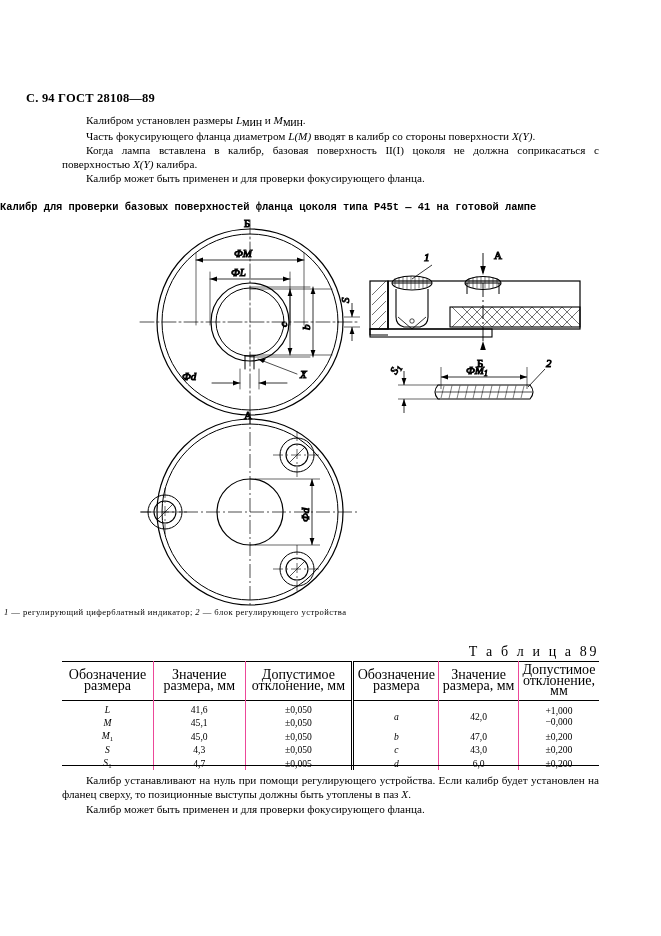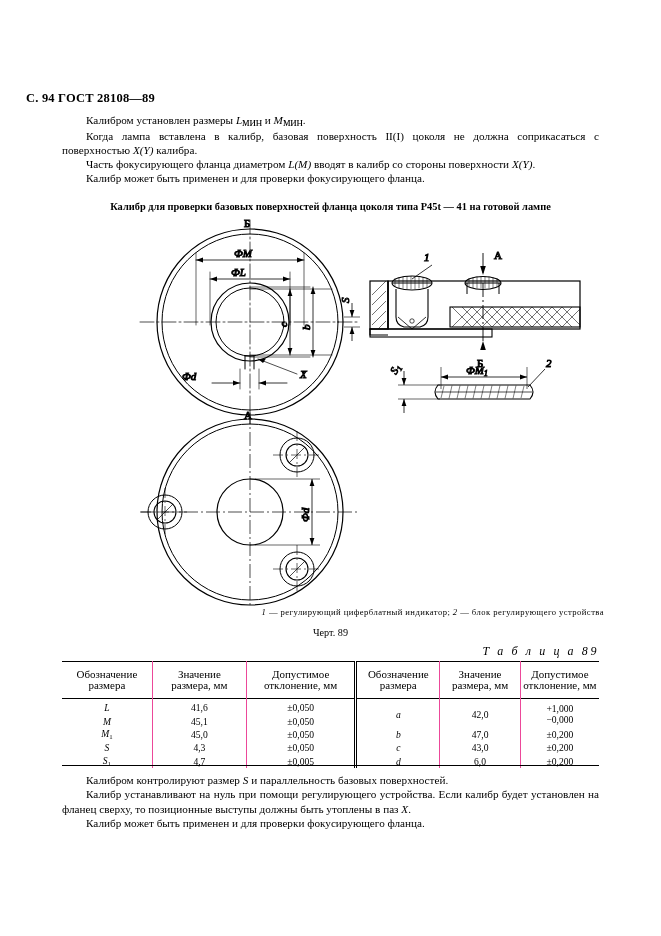--- a/index.html
+++ b/index.html
@@ -58,76 +58,76 @@
     vertical-align: -2px;
     font-style: normal;
     letter-spacing: -0.2px;
   }
 
   
   .fig-title {
     position: absolute;
     left: 0; top: 176px;
     width: 661px;
-    text-align: center;
+    text-align: left;
     font-size: 10.4px;
     font-weight: bold;
+    font-family: Liberation Mono, monospace;
   }
   .figwrap {
     position: absolute;
     left: 0; top: 192px;
     width: 661px; height: 390px;
   }
   .fig-caption {
     position: absolute;
-    left: 12px; top: 582px;
+    left: 4px; top: 582px;
     width: 592px;
-    text-align: right;
+    text-align: left;
     font-size: 8.6px;
     letter-spacing: 0.45px;
   }
   .fig-caption i { font-style: italic; }
   .fig-number {
     position: absolute;
     left: 0; top: 602px;
     width: 661px;
     text-align: center;
     font-size: 10.2px;
   }
 
   
   .tbl-label {
     position: absolute;
     right: 62px;
     top: 619px;
-    font-size: 12px;
+    font-size: 14px;
     letter-spacing: 2.6px;
     white-space: nowrap;
-    font-style: italic;
   }
   table.spec {
     position: absolute;
     left: 62px;
     top: 636px;
     width: 537px;
     border-collapse: collapse;
     font-size: 9.2px;
   }
   table.spec th, table.spec td {
     border-left: 1px solid #ec4899;
     padding: 0;
     text-align: center;
     vertical-align: middle;
     font-weight: normal;
   }
   table.spec th:first-child, table.spec td:first-child { border-left: none; }
   table.spec thead th {
     height: 30px;
     line-height: 10.6px;
-    font-size: 11px;
+    font-size: 14px;
     padding: 3px 2px;
   }
   table.spec thead tr { border-top: 1.2px solid #000; }
   table.spec tbody tr:first-child td { padding-top: 2px; }
   table.spec tbody td { height: 13.4px; font-size: 9.6px; }
   .hsep { border-bottom: 1.2px solid #000; }
   .dbl-left { border-left: 3px double #000 !important; }
   .botline {
     position: absolute;
     left: 62px;
@@ -159,23 +159,23 @@
 </head>
 <body>
 
 <div class="page">
 
   <div class="runhead">С. 94 ГОСТ 28108—89</div>
 
   <div class="intro">
     <p class="para"><span>Калибром установлен размеры </span><i class="v">L</i><sub class="mn">мин</sub><span>  и </span><i class="v">M</i><sub class="mn">мин</sub><span>.</span></p>
 
+    <p class="para"><span>Часть фокусирующего фланца диаметром </span><i class="v">L(M)</i><span> вводят в калибр со стороны поверхности </span><i class="v">X(Y)</i><span>.</span></p>
+
     <p class="para"><span>Когда лампа вставлена в калибр, базовая поверхность II(I) цоколя не должна соприкасаться с поверхностью </span><i class="v">X(Y)</i><span> калибра.</span></p>
-
-    <p class="para"><span>Часть фокусирующего фланца диаметром </span><i class="v">L(M)</i><span> вводят в калибр со стороны поверхности </span><i class="v">X(Y)</i><span>.</span></p>
 
     <p class="para">Калибр может быть применен и для проверки фокусирующего фланца.</p>
   </div>
 
   <div class="fig-title">Калибр для проверки базовых поверхностей фланца цоколя типа Р45t — 41 на готовой лампе</div>
 
   <div class="figwrap">
     <svg width="661" height="390" viewBox="0 0 661 390" fill="none" stroke="#000" stroke-width="1">
 
       <g stroke-linecap="round">
@@ -406,21 +406,20 @@
         <line x1="312" y1="262" x2="312" y2="328" stroke-width="0.8"></line>
         <path d="M312,262 L309.6,269 L314.4,269 Z" fill="#000" stroke="none"></path>
         <path d="M312,328 L309.6,321 L314.4,321 Z" fill="#000" stroke="none"></path>
         <text class="lbl" x="309" y="305" transform="rotate(-90 309 305)">Фd</text>
       </g>
 
     </svg>
   </div>
 
   <div class="fig-caption"><i>1</i><span> — регулирующий циферблатный индикатор; </span><i>2</i><span> — блок регулирующего устройства</span></div>
-  <div class="fig-number">Черт. 89</div>
 
   <div class="tbl-label">Т а б л и ц а  89</div>
 
   <table class="spec">
     <thead>
       <tr class="hsep">
         <th style="width:90px">
           <span>Обозначение</span><br>
           <span>размера</span>
         </th>
@@ -485,21 +484,20 @@
         <td>±0,005</td>
         <td class="dbl-left"><span class="italv">d</span></td>
         <td>6,0</td>
         <td>±0,200</td>
       </tr>
     </tbody>
   </table>
   <div class="botline"></div>
 
   <div class="outro">
-    <p class="para"><span>Калибром контролируют размер </span><i class="v">S</i><span>  и параллельность базовых поверхностей.</span></p>
 
     <p class="para"><span>Калибр устанавливают на нуль при помощи регулирующего устройства. Если калибр будет установлен на фланец сверху, то позиционные выступы должны быть утоплены в паз </span><i class="v">X</i><span>.</span></p>
 
 
     <p class="para">Калибр может быть применен и для проверки фокусирующего фланца.</p>
   </div>
 
 </div>
 
 </body></html>

